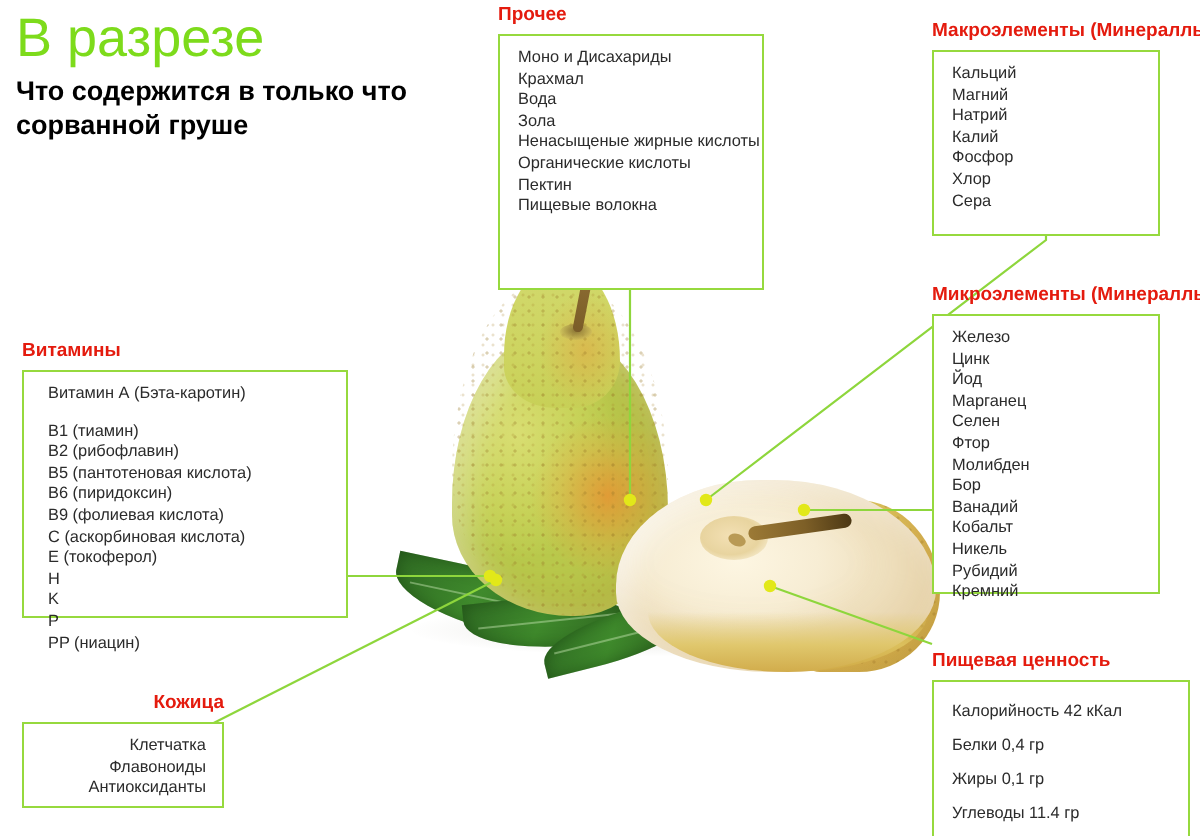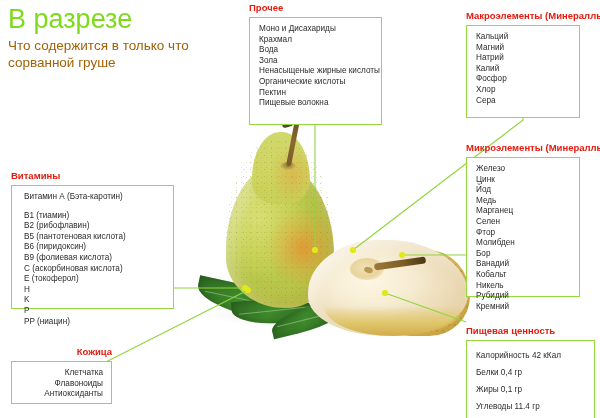--- a/index.html
+++ b/index.html
@@ -29,22 +29,22 @@
     line-height: 30px;
     color: #7ddb1b;
     font-weight: 400;
     letter-spacing: 0px;
     white-space: nowrap;
   }
   #subtitle {
     margin-top: 3px;
     font-size: 13.5px;
     line-height: 17px;
-    color: #a16207;
-    font-weight: 400;
+    color: #000000;
+    font-weight: 700;
     max-width: 215px;
   }
 
   
   #pear-photo {
     position: absolute;
     left: 178px;
     top: 120px;
     width: 310px;
     height: 235px;
@@ -256,21 +256,21 @@
   }
   .callout-box.spaced .callout-item {
     line-height: 17px;
   }
   .gap-row {
     height: 8px;
   }
 
   
   #callout-other      { left: 249px; top: 2px; }
-  #callout-other .callout-box { width: 133px; height: 108px; }
+  #callout-other .callout-box { width: 133px; height: 128px; }
 
   #callout-macro      { left: 466px; top: 10px; }
   #callout-macro .callout-box { width: 114px; height: 93px; }
 
   #callout-micro      { left: 466px; top: 142px; }
   #callout-micro .callout-box { width: 114px; height: 140px; }
 
   #callout-vitamins   { left: 11px; top: 170px; }
   #callout-vitamins .callout-box { width: 163px; height: 124px; padding-left: 12px; }
 
@@ -380,21 +380,20 @@
       <div class="callout-item">Сера</div>
     </div>
   </div>
 
   <div class="callout" id="callout-micro">
     <div class="callout-title">Микроэлементы (Минераллы)</div>
     <div class="callout-box">
       <div class="callout-item">Железо</div>
       <div class="callout-item">Цинк</div>
       <div class="callout-item">Йод</div>
-      <div class="callout-item">Медь</div>
       <div class="callout-item">Марганец</div>
       <div class="callout-item">Селен</div>
       <div class="callout-item">Фтор</div>
       <div class="callout-item">Молибден</div>
       <div class="callout-item">Бор</div>
       <div class="callout-item">Ванадий</div>
       <div class="callout-item">Кобальт</div>
       <div class="callout-item">Никель</div>
       <div class="callout-item">Рубидий</div>
       <div class="callout-item">Кремний</div>

